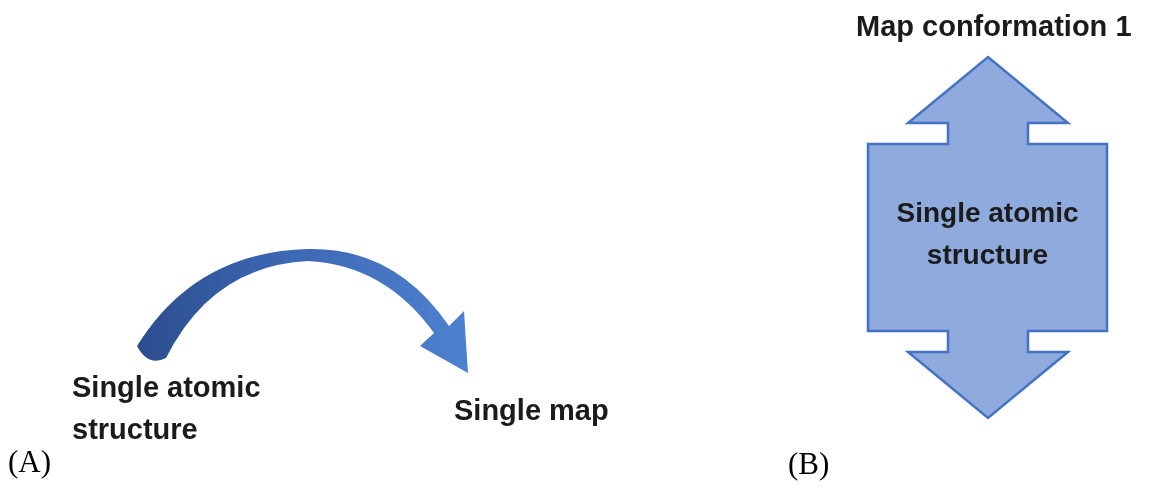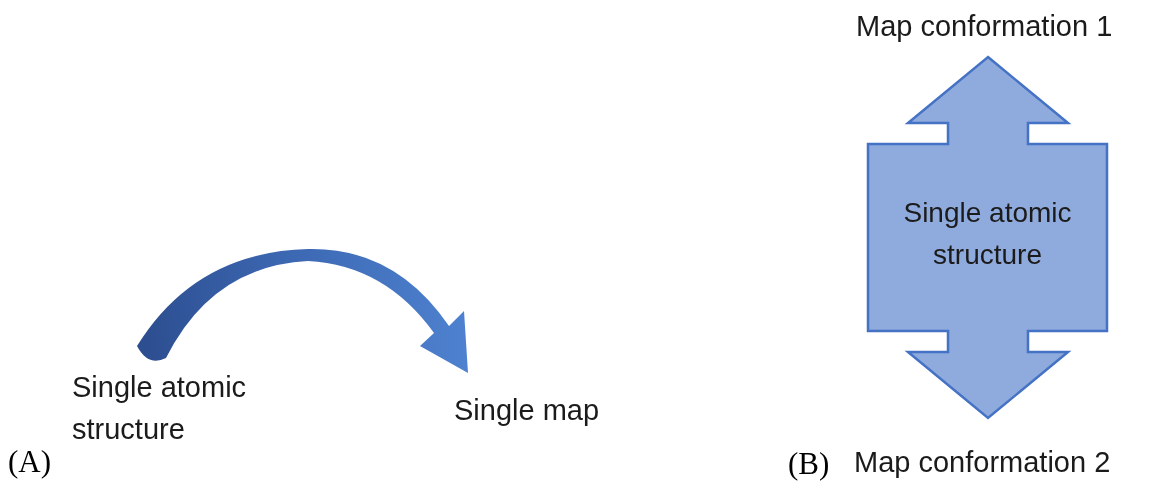--- a/index.html
+++ b/index.html
@@ -22,20 +22,21 @@
     top: 0;
     width: 1152px;
     height: 493px;
   }
   .lbl {
     position: absolute;
     font-size: 29px;
     line-height: 1.45;
     color: #1b1b1b;
     white-space: normal;
+    font-weight: bold;
   }
   .corner-label {
     position: absolute;
     font-family: "Liberation Serif", "DejaVu Serif", serif;
     font-size: 31px;
     color: #000000;
   }
   .src-label {
     left: 72px;
     top: 366px;
@@ -106,16 +107,15 @@
 
     <polygon points="988,57 1068,123 1028,123 1028,144 1107,144 1107,331 1028,331 1028,352 1068,352 988,418 908,352 948,352 948,331 868,331 868,144 948,144 948,123 908,123" fill="#8faadc" stroke="#4472c4" stroke-width="2.5" stroke-linejoin="miter"></polygon>
   </svg>
 
   <div class="lbl src-label">Single atomic structure</div>
   <div class="lbl target-label">Single map</div>
   <div class="corner-label panelA-corner">(A)</div>
 
   <div class="lbl topB-label">Map conformation 1</div>
   <div class="lbl centerB-label">Single atomic structure</div>
-  <div class="lbl bottomB-label">Map conformation 2</div>
   <div class="corner-label panelB-corner">(B)</div>
 
 </div>
 
 </body></html>

